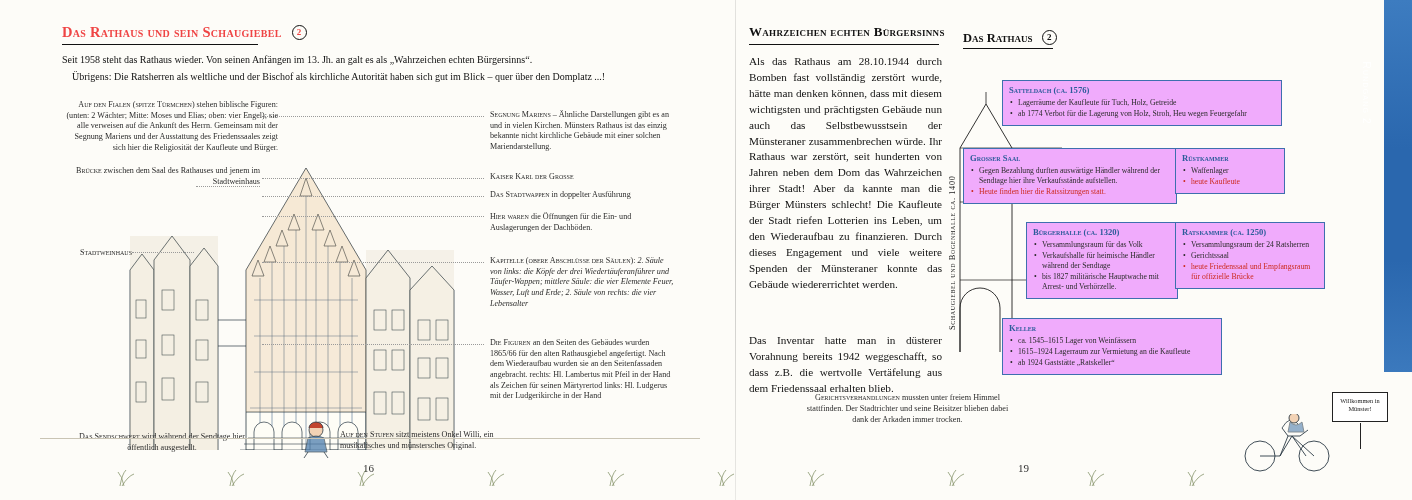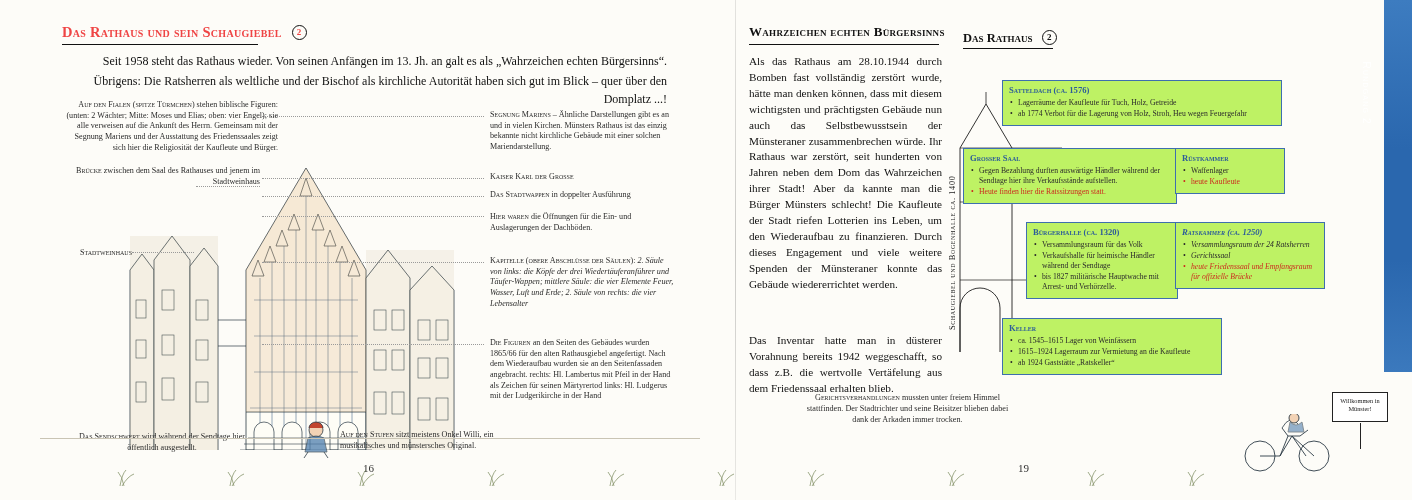--- a/index.html
+++ b/index.html
@@ -31,21 +31,21 @@
     position:absolute;left:62px;top:44px;width:196px;height:1px;background:#111;
   }
   .circnum{
     display:inline-flex;align-items:center;justify-content:center;
     width:13px;height:13px;border:1px solid #111;border-radius:50%;
     font-size:9px;font-variant:normal;line-height:1;vertical-align:2px;
     margin-left:6px;font-family:"Liberation Serif",serif;
   }
   .intro{
     position:absolute;left:62px;top:52px;width:605px;
-    font-size:12px;line-height:1.5;color:#111;text-align:right;
+    font-size:10px;line-height:1.5;color:#111;
   }
   .intro p{margin:0 0 2px 0;text-indent:0;}
   
   .note{
     position:absolute;font-size:8.1px;line-height:1.32;color:#2b2b2b;
     text-align:left;
   }
   .note .lead{font-variant:small-caps;}
   .rightnote{text-align:left;}
   
@@ -77,21 +77,21 @@
   }
   .rathaus-rule{position:absolute;left:963px;top:48px;width:90px;height:1px;background:#111;}
   .vertlabel{
     position:absolute;left:920px;top:80px;width:230px;
     transform:rotate(-90deg);transform-origin:0 0;
     font-size:8.4px;font-variant:small-caps;letter-spacing:.6px;color:#222;
     white-space:nowrap;
   }
   
   .box{
-    position:absolute;border:1px solid #3e6fae;background:#bef264;
+    position:absolute;border:1px solid #3e6fae;background:#f0abfc;
     padding:4px 6px 5px 6px;
   }
   .box h4{
     margin:0 0 3px 0;font-size:8.6px;font-variant:small-caps;font-weight:bold;color:#2c5c9a;
   }
   .box ul{margin:0;padding-left:9px;list-style:none;}
   .box li{
     font-size:7.7px;line-height:1.3;color:#2b2b2b;margin-bottom:1px;position:relative;
   }
   .box li:before{content:"\2022";position:absolute;left:-8px;top:0;color:#2b2b2b;}
@@ -350,21 +350,21 @@
 
   <div class="box" style="left:1026px;top:222px;width:138px;">
     <h4>Bürgerhalle (ca. 1320)</h4>
     <ul>
       <li>Versammlungsraum für das Volk</li>
       <li>Verkaufshalle für heimische Händler während der Sendtage</li>
       <li>bis 1827 militärische Hauptwache mit Arrest- und Verhörzelle.</li>
     </ul>
   </div>
 
-  <div class="box" style="left:1175px;top:222px;width:136px;font-style:italic;">
+  <div class="box" style="left:1175px;top:222px;width:136px;">
     <h4>Ratskammer (ca. 1250)</h4>
     <ul>
       <li>Versammlungsraum der 24 Ratsherren</li>
       <li>Gerichtssaal</li>
       <li class="red">heute Friedenssaal und Empfangsraum für offizielle Brücke</li>
     </ul>
   </div>
 
   <div class="box" style="left:1002px;top:318px;width:206px;">
     <h4>Keller</h4>

